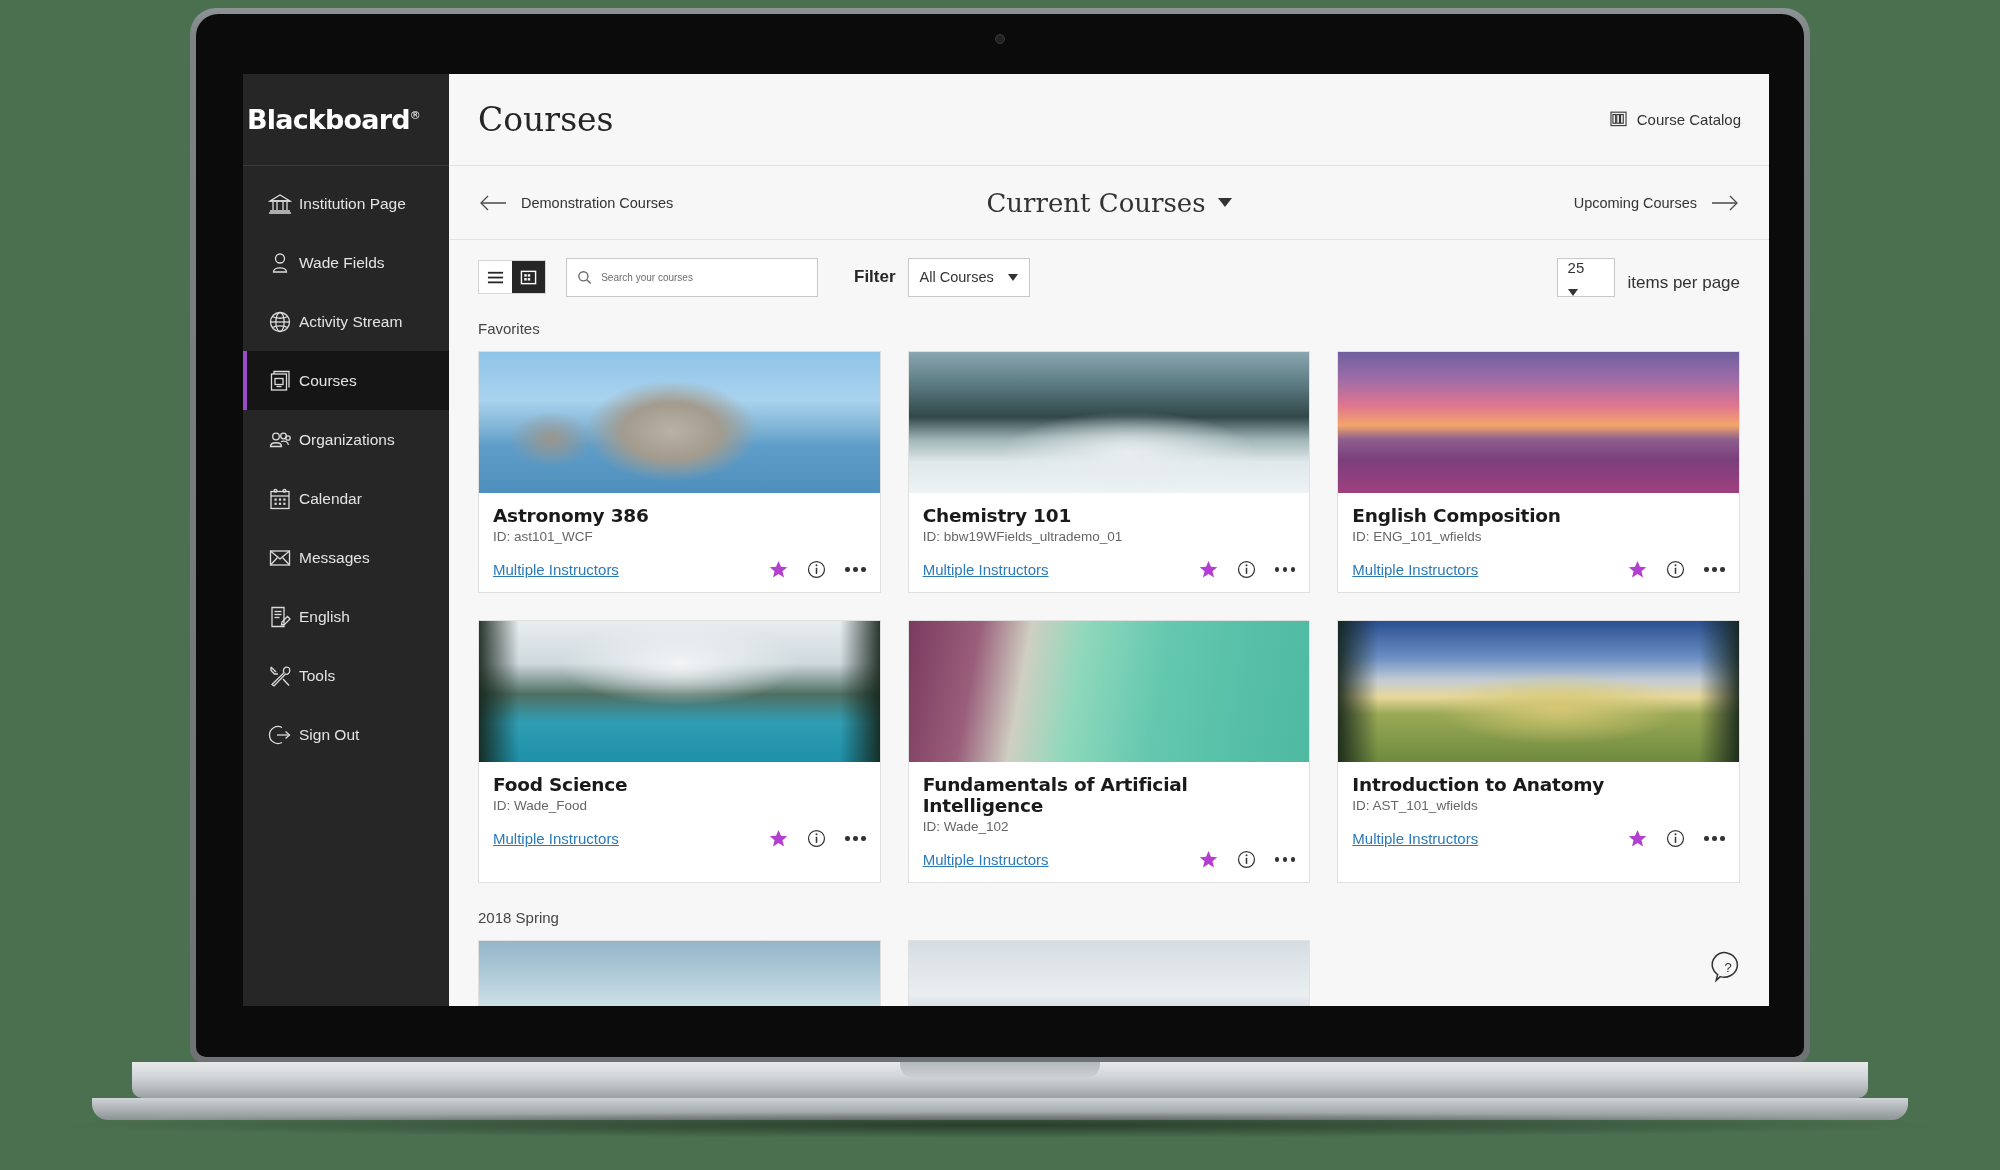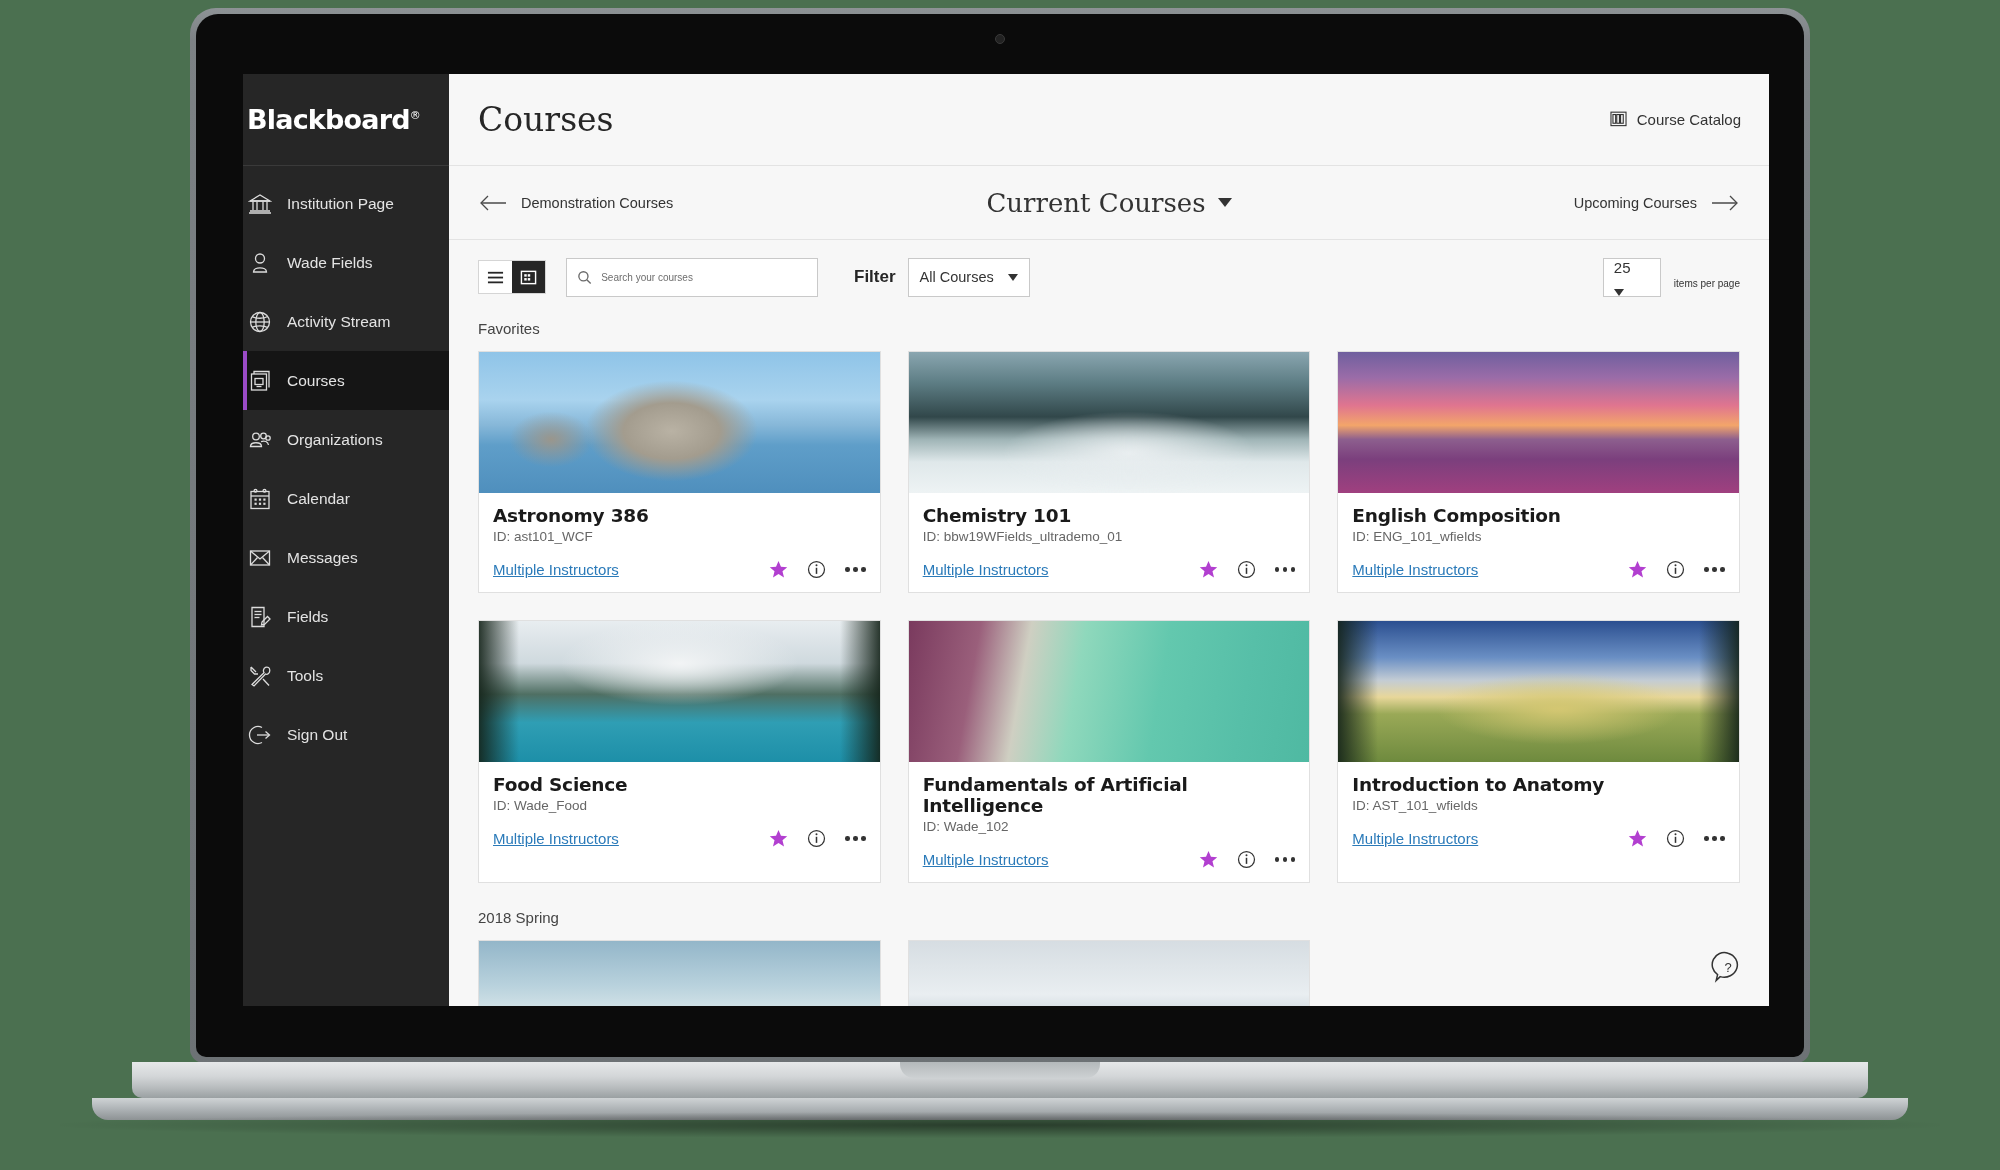--- a/index.html
+++ b/index.html
@@ -78,21 +78,21 @@
   }
   #brand-logo {
     font-family: "DejaVu Sans", sans-serif;
     font-weight: bold; font-size: 27px; color: #ffffff;
     letter-spacing: -0.8px; position: relative;
   }
   #brand-logo .reg { font-size: 11px; vertical-align: super; font-weight: normal; }
   .nav-list { padding-top: 8px; }
   .nav-item {
     height: 59px; display: flex; align-items: center;
-    gap: 14px;
+    padding-left: 20px; gap: 6px;
     border-left: 4px solid transparent;
     cursor: pointer; color: #e3e3e3;
   }
   .nav-item .nav-label { font-size: 15.5px; }
   .nav-item.active {
     background: #151515; border-left-color: #9b4bc7;
   }
   .nav-icon { width: 26px; height: 26px; flex: 0 0 26px; display:flex; align-items:center; justify-content:center; }
   .nav-icon svg { width: 24px; height: 24px; stroke: #dcdcdc; fill: none; stroke-width: 1.3; }
 
@@ -139,21 +139,21 @@
     margin-left: 12px; height: 39px; min-width: 104px; border: 1px solid #c9c9c9; background: #fff;
     display: flex; align-items: center; justify-content: space-between; padding: 18px 11px; gap: 14px;
     font-size: 14.5px; color: #333; cursor: pointer;
   }
   #per-page-wrap { margin-left: auto; display: flex; align-items: center; gap: 13px; }
   #per-page-select {
     height: 39px; min-width: 58px; border: 1px solid #c9c9c9; background: #fff;
     display: flex; justify-content: space-between; padding: 0 10px; gap: 10px;
     font-size: 15px; color: #333; cursor: pointer; flex-direction: column;
   }
-  #per-page-text { font-size: 10px; color: #333; margin-top: 12px; }
+  #per-page-text { font-size: 17px; color: #333; margin-top: 12px; }
 
   .group-title { font-size: 15px; color: #444; margin: 6px 0 14px 0; }
   .card-grid { display: grid; grid-template-columns: repeat(3, 1fr); gap: 27px; }
   .course-card { background: #fff; border: 1px solid #e0e0e0; display: flex; flex-direction: column; }
   .card-thumb { height: 141px; width: 100%; position: relative; overflow: hidden; }
   .card-body { padding: 12px 14px 13px 14px; }
   .card-title { font-size: 18.5px; color: #1a1a1a; font-weight: bold; font-family: "DejaVu Sans", sans-serif; letter-spacing: -0.2px; }
   .card-id { font-size: 13.5px; color: #666; margin-top: 3px; }
   .card-footer { display: flex; align-items: center; margin-top: 16px; }
   .card-instructors { font-size: 15px; color: #2a7ab9; cursor: pointer; text-decoration: underline; }
@@ -305,21 +305,21 @@
           <div class="nav-item">
             <span class="nav-icon">
               <svg viewBox="0 0 24 24">
                   <path d="M4 2.5 L16 2.5 L16 21.5 L4 21.5 Z"></path>
                   <line x1="6.5" y1="6.5" x2="13.5" y2="6.5"></line>
                   <line x1="6.5" y1="9.5" x2="13.5" y2="9.5"></line>
                   <line x1="6.5" y1="12.5" x2="11.5" y2="12.5"></line>
                   <path d="M14 17 L19.5 11.5 L22 14 L16.5 19.5 L13.5 20 Z"></path>
                 </svg>
             </span>
-            <span class="nav-label">Fields</span>
+            <span class="nav-label">English</span>
           </div>
 
           <div class="nav-item">
             <span class="nav-icon">
               <svg viewBox="0 0 24 24">
                   <path d="M3 3 L8 8 M3 3 L3 6.5 L6.5 10 L10 10"></path>
                   <path d="M20.5 3.5 C18.5 2.5 16 3.5 15.5 6 C15.2 7.6 16 8.6 16 8.6 L4 20.5 L6 22 L17.5 10 C17.5 10 19 10.8 20.5 9.5 C22.4 7.9 22 4.5 20.5 3.5 Z"></path>
                   <path d="M15 15 L21 21.5"></path>
                 </svg>
             </span>

